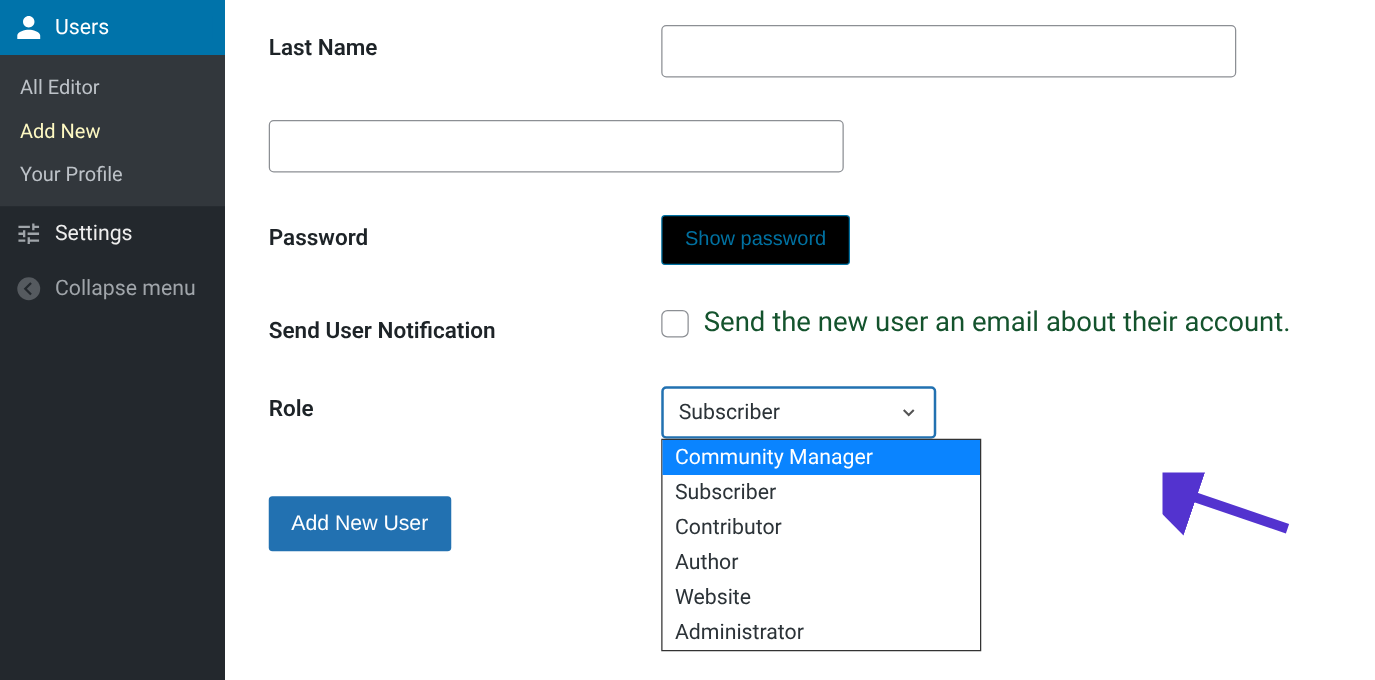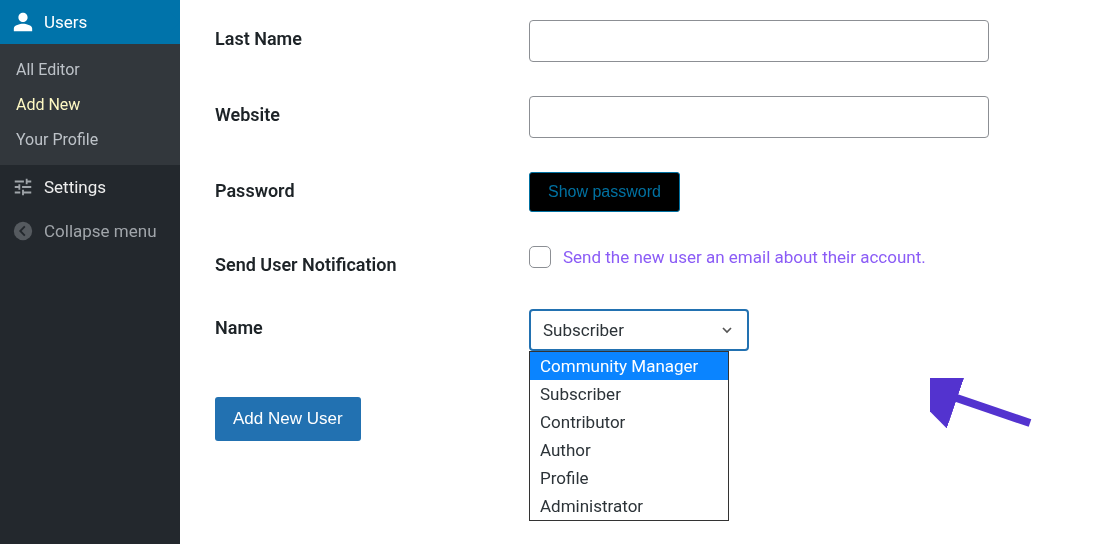--- a/index.html
+++ b/index.html
@@ -102,41 +102,41 @@
       gap: 12px;
     }
     .checkbox {
       width: 22px;
       height: 22px;
       border: 1px solid #8c8f94;
       border-radius: 5px;
       background: #fff;
       cursor: pointer;
     }
-    .check-label { font-size: 17px; color: #8b5cf6; }
+    .check-label { font-size: 22px; color: #14532d; }
     .select-wrap { position: relative; width: 220px; }
     .select-box {
       width: 220px;
       height: 42px;
       border: 2px solid #2271b1;
       border-radius: 4px;
       background: #fff;
       display: flex;
       align-items: center;
       justify-content: space-between;
       padding: 0 12px;
       cursor: pointer;
       color: #2c3338;
       font-size: 17px;
     }
     .dropdown {
       position: absolute;
       top: 42px;
       left: 0;
-      width: 200px;
+      width: 256px;
       background: #fff;
       border: 1px solid #333;
       z-index: 10;
     }
     .dropdown-option {
       padding: 4px 10px;
       font-size: 17px;
       color: #2c3338;
       cursor: pointer;
     }
@@ -192,52 +192,51 @@
 </div>
 
 <div class="content">
 
   <div class="form-row">
     <div class="form-label">Last Name</div>
     <input class="text-input" type="text" style="">
   </div>
 
   <div class="form-row">
-    <div class="form-label">Website</div>
     <input class="text-input" type="text" style="">
   </div>
 
   <div class="form-row">
     <div class="form-label">Password</div>
     <button class="btn-outline">Show password</button>
   </div>
 
   <div class="form-row">
     <div class="form-label">Send User Notification</div>
     <div class="checkbox-holder">
       <div class="checkbox"></div>
       <span class="check-label">Send the new user an email about their account.</span>
     </div>
   </div>
 
   <div class="form-row">
-    <div class="form-label">Name</div>
+    <div class="form-label">Role</div>
     <div class="select-wrap">
       <div class="select-box">
         <span>Subscriber</span>
         <svg width="16" height="16" viewBox="0 0 24 24" fill="none" stroke="#555" stroke-width="2.5">
             <path d="M6 9l6 6 6-6"></path>
           </svg>
       </div>
       <div class="dropdown">
         <div class="dropdown-option highlighted">Community Manager</div>
         <div class="dropdown-option">Subscriber</div>
         <div class="dropdown-option">Contributor</div>
         <div class="dropdown-option">Author</div>
-        <div class="dropdown-option">Profile</div>
+        <div class="dropdown-option">Website</div>
         <div class="dropdown-option">Administrator</div>
       </div>
     </div>
   </div>
 
   <div class="form-row">
     <button class="btn-primary">Add New User</button>
   </div>
 
   <svg class="arrow" width="110" height="60" viewBox="0 0 110 60">

